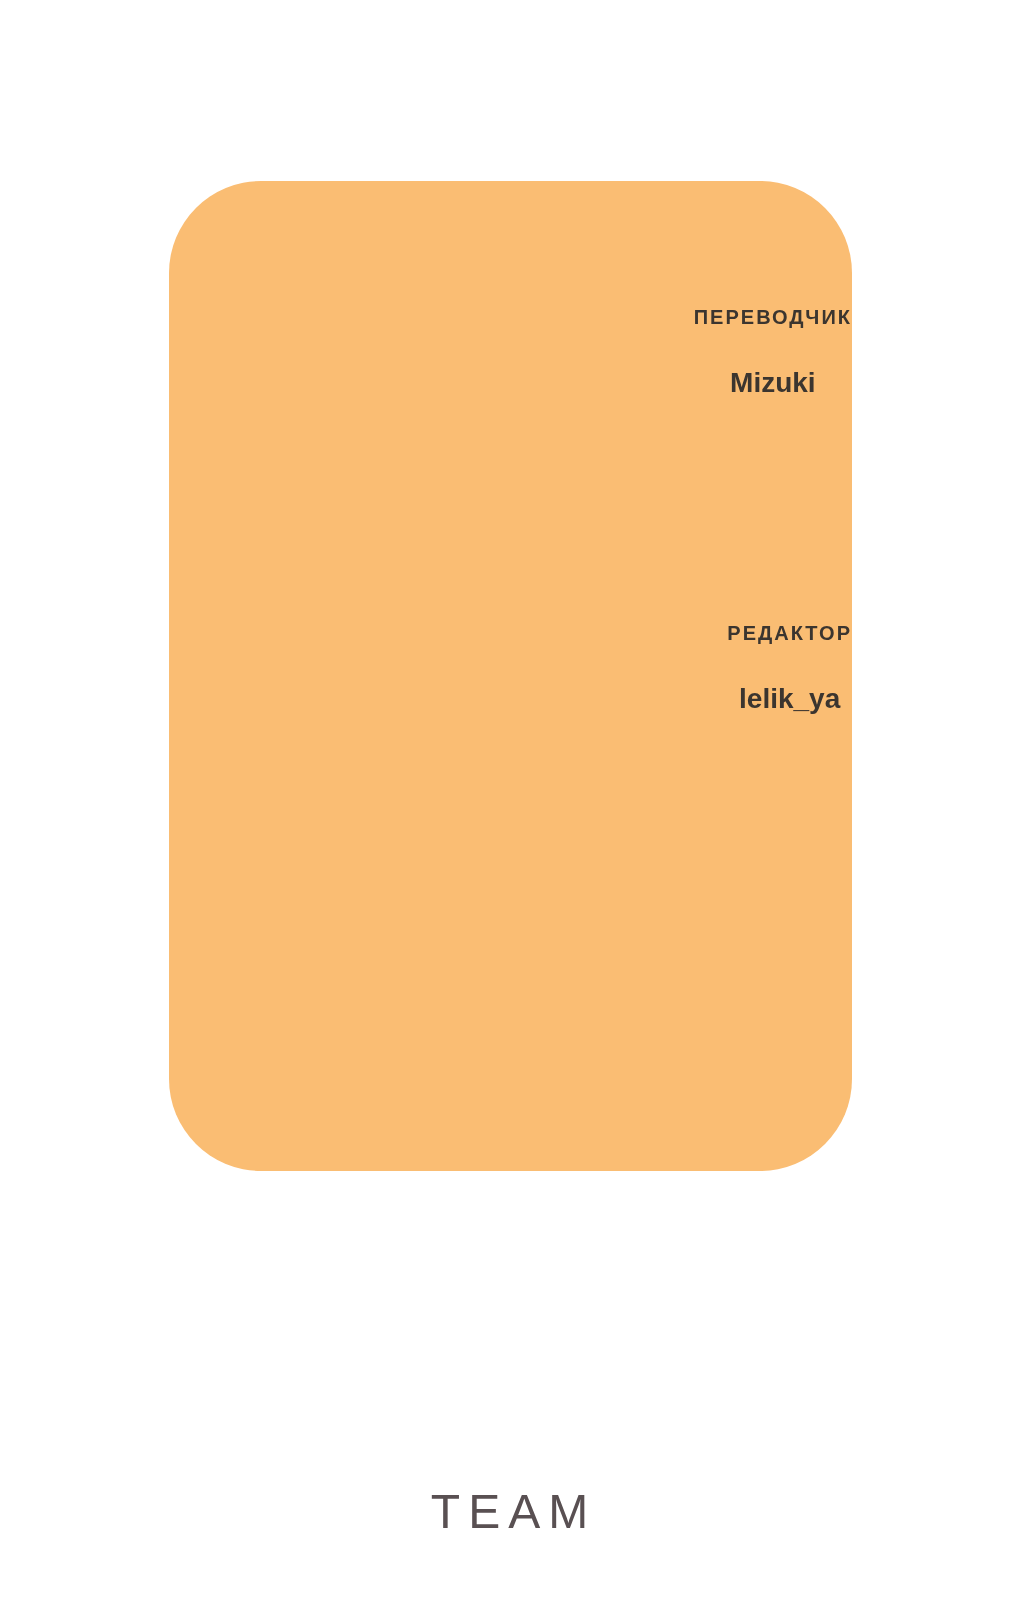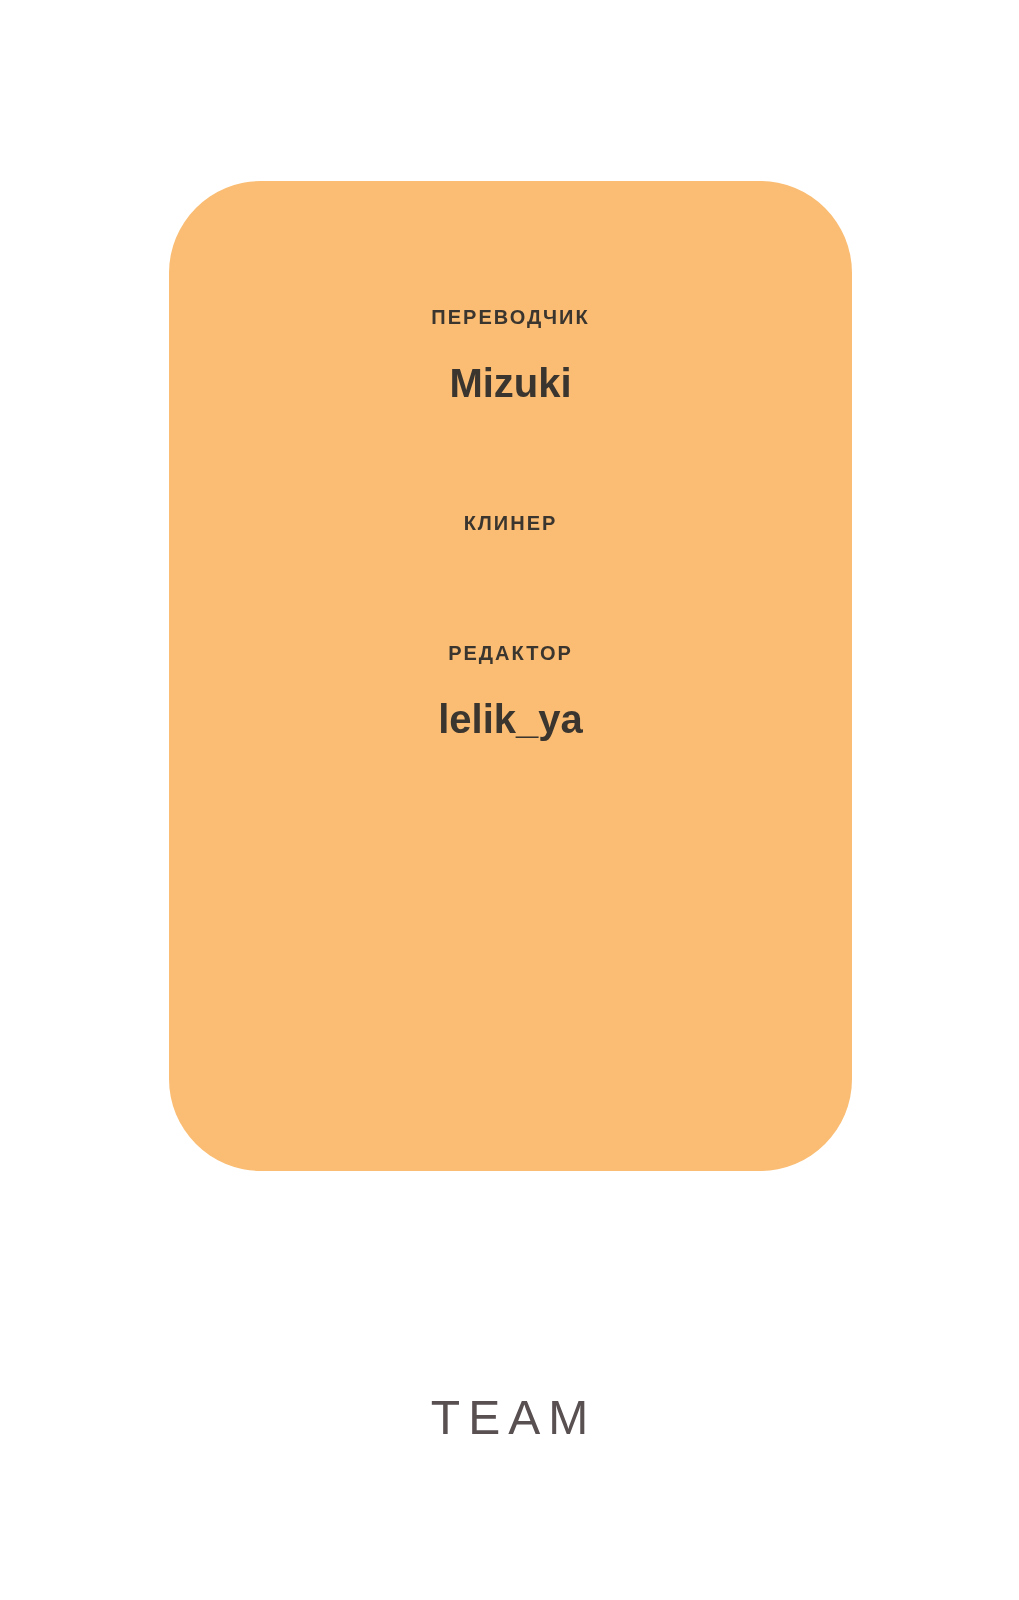--- a/index.html
+++ b/index.html
@@ -18,60 +18,60 @@
   .credits-card {
     position: absolute;
     left: 169px;
     top: 181px;
     width: 683px;
     height: 990px;
     background: #FABD73;
     border-radius: 92px;
     display: flex;
     flex-direction: column;
-    align-items: center;
+    align-items: flex-end;
     padding-top: 126px;
     box-sizing: border-box;
   }
   .credit-section {
     margin-bottom: 110px;
     text-align: center;
   }
   .role-label {
     font-size: 20px;
     line-height: 20px;
     font-weight: bold;
     letter-spacing: 2px;
     color: #3B352F;
     text-transform: uppercase;
   }
   .role-name {
     margin-top: 36px;
-    font-size: 40px;
+    font-size: 28px;
     line-height: 40px;
     font-weight: bold;
     color: #3B352F;
   }
   .team-name {
     position: absolute;
     top: 1292px;
     left: 0;
     width: 100%;
     text-align: center;
     font-family: "DejaVu Sans", sans-serif;
     font-size: 110px;
     line-height: 110px;
     font-weight: bold;
     color: #3E352F;
     -webkit-text-stroke: 2px #3E352F;
     letter-spacing: -2px;
   }
   .team-word {
     position: absolute;
-    top: 1394px;
+    top: 1488px;
     left: 0;
     width: 100%;
     text-align: center;
     font-family: "Liberation Sans", sans-serif;
     font-size: 48px;
     line-height: 48px;
     font-weight: 300;
     letter-spacing: 8px;
     padding-left: 8px;
     box-sizing: border-box;
@@ -84,21 +84,20 @@
 <div class="page">
 
   <div class="credits-card">
 
     <div class="credit-section">
       <div class="role-label">ПЕРЕВОДЧИК</div>
       <div class="role-name">Mizuki</div>
     </div>
 
     <div class="credit-section">
-      <div class="role-label">КЛИНЕР</div>
     </div>
 
 
     <div class="credit-section">
       <div class="role-label">РЕДАКТОР</div>
       <div class="role-name">lelik_ya</div>
     </div>
 
   </div>
 

